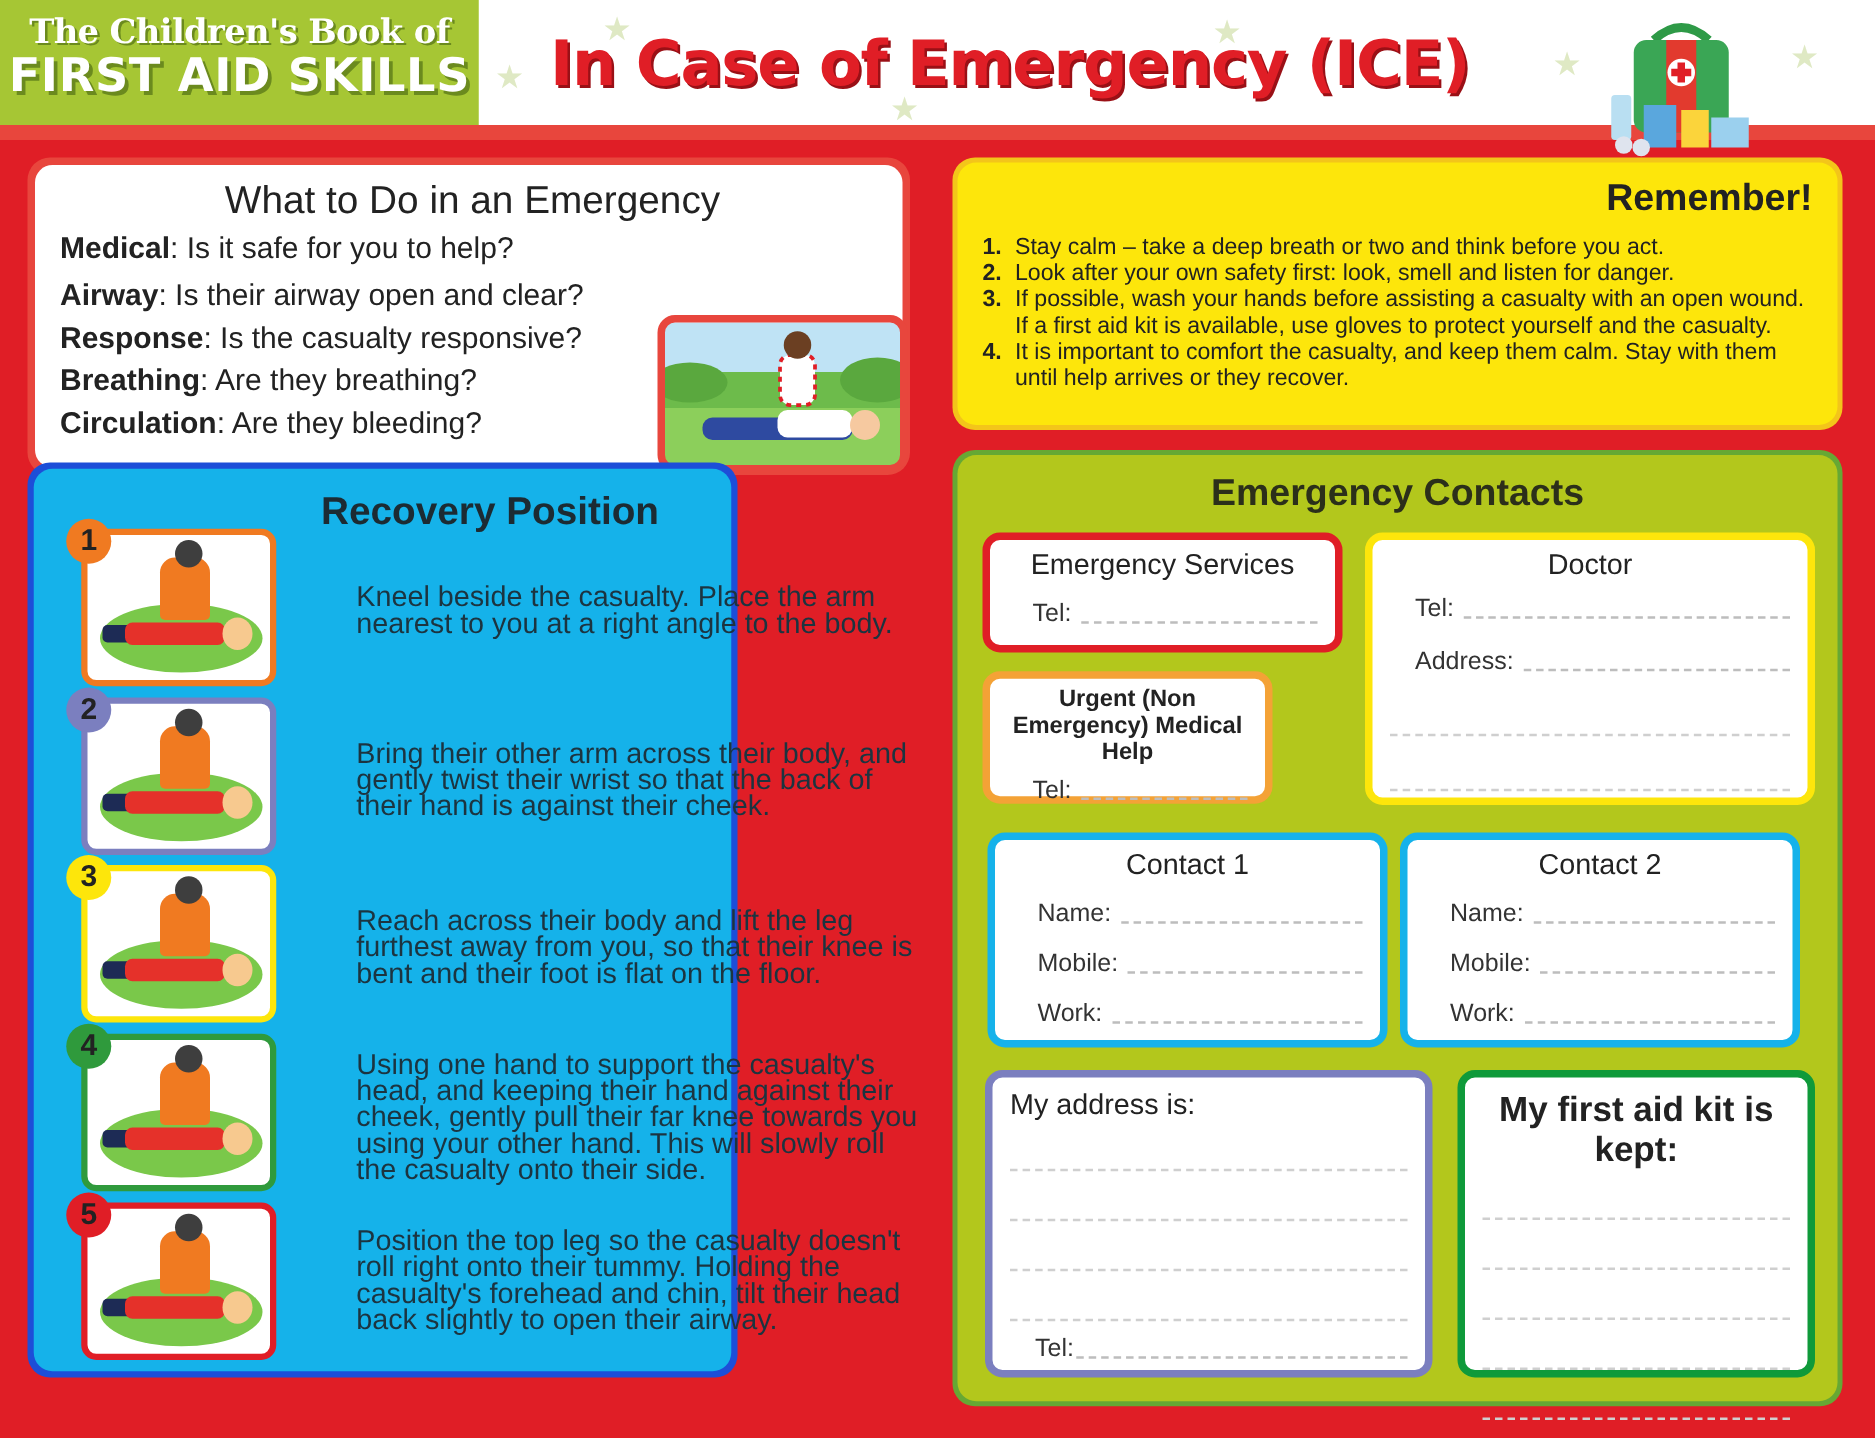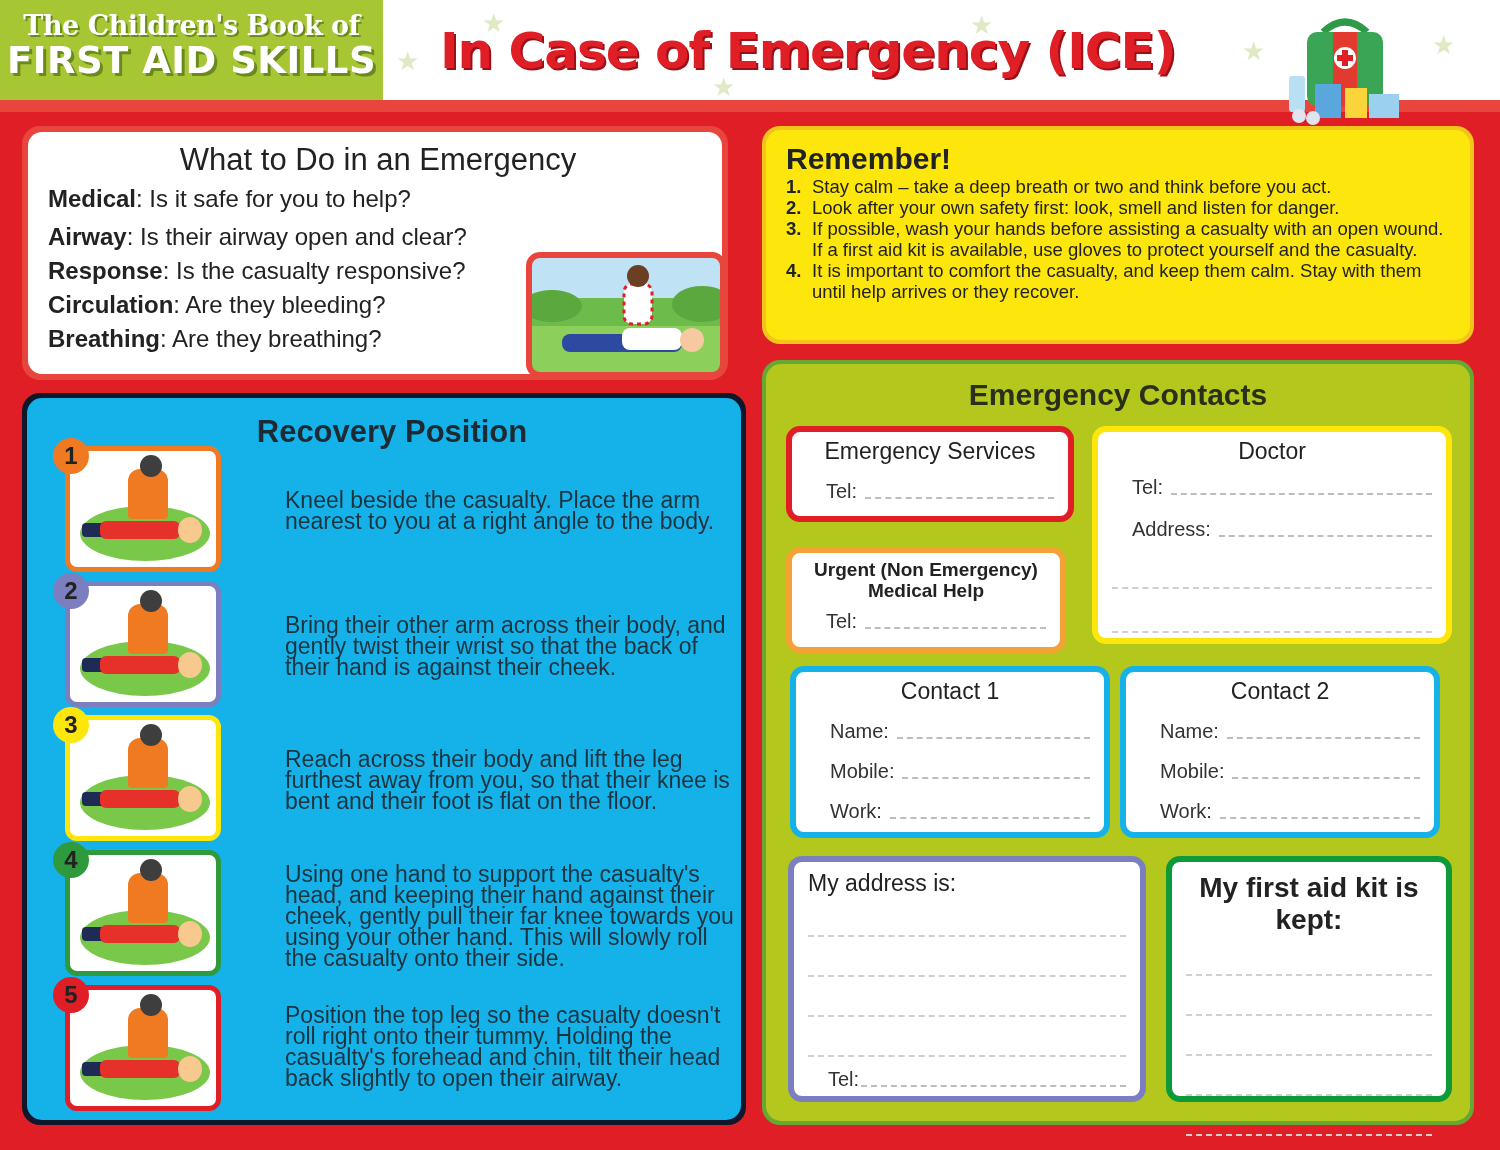--- a/index.html
+++ b/index.html
@@ -24,26 +24,26 @@
   .white-inner { width: 100%; height: 100%; background: #fff; border-radius: 14px; position: relative; padding: 10px 0 0 20px; }
   .white-inner h2 { font-size: 31px; font-weight: normal; text-align: center; width: 660px; color: #222; margin-bottom: 4px; }
   .drabc { font-size: 24px; line-height: 34px; }
   .drabc .k { font-weight: bold; }
   .drabc .row { height: 34px; }
   .drabc .row.gap { margin-top: 4px; }
   .scene { position: absolute; left: 498px; top: 120px; width: 200px; height: 126px; border: 6px solid #e8463d; border-radius: 14px; overflow: hidden; background: linear-gradient(#bfe3f5 0 35%, #6dbb4b 35% 60%, #8ccf5b 60% 100%); }
 
   .remember-panel { left: 762px; top: 126px; width: 712px; height: 218px; background: #f3c51a; padding: 4px; }
   .remember-inner { width: 100%; height: 100%; background: #fde60b; border-radius: 15px; padding: 12px 20px 0 20px; }
-  .remember-inner h2 { font-size: 30px; text-align: left; color: #222; margin-bottom: 0; }
+  .remember-inner h2 { font-size: 30px; text-align: right; color: #222; margin-bottom: 10px; }
   .remember-inner ol { list-style: none; font-size: 18.5px; line-height: 21px; color: #222; }
   .remember-inner li { display: flex; }
   .remember-inner li .n { width: 26px; font-weight: bold; flex-shrink: 0; }
 
-  .recovery-panel { left: 22px; top: 393px; width: 724px; height: 732px; background: #0f172a; padding: 5px; }
+  .recovery-panel { left: 22px; top: 370px; width: 568px; height: 732px; background: #1d4ed8; padding: 5px; }
   .recovery-inner { width: 100%; height: 100%; background: #15b2ea; border-radius: 15px; position: relative; }
   .recovery-inner h2 { position: absolute; left: 0; width: 700px; padding-left: 30px; top: 16px; text-align: center; font-size: 31px; color: #1c2b33; }
   .step { position: absolute; left: 34px; width: 660px; }
   .step .pic { position: absolute; left: 4px; top: 0; width: 156px; height: 126px; background: #fff; border: 5px solid; border-radius: 12px; overflow: hidden; }
   .step .pic .grass { position: absolute; left: 10px; top: 55px; width: 130px; height: 55px; background: #7ac84a; border-radius: 50%; }
   .step .pic .body1 { position: absolute; left: 30px; top: 70px; width: 80px; height: 18px; background: #e5312a; border-radius: 6px; }
   .step .pic .legs { position: absolute; left: 12px; top: 72px; width: 30px; height: 14px; background: #1d2b55; border-radius: 4px; }
   .step .pic .head { position: absolute; left: 108px; top: 66px; width: 24px; height: 26px; background: #f7c98f; border-radius: 50%; }
   .step .pic .helper { position: absolute; left: 58px; top: 18px; width: 40px; height: 50px; background: #f07a21; border-radius: 12px 12px 4px 4px; }
   .step .pic .hhead { position: absolute; left: 70px; top: 4px; width: 22px; height: 22px; background: #3e3e3e; border-radius: 50%; }
@@ -94,22 +94,22 @@
   <circle cx="28" cy="104" r="7" fill="#dfe4ee"></circle>
 </svg>
 
 <div class="panel white-panel">
   <div class="white-inner">
     <h2>What to Do in an Emergency</h2>
     <div class="drabc">
       <div class="row"><span class="k">Medical</span><span>: Is it safe for you to help?</span></div>
       <div class="row gap"><span class="k">Airway</span><span>: Is their airway open and clear?</span></div>
       <div class="row"><span class="k">Response</span><span>: Is the casualty responsive?</span></div>
+      <div class="row"><span class="k">Breathing</span><span>: Are they breathing?</span></div>
       <div class="row"><span class="k">Circulation</span><span>: Are they bleeding?</span></div>
-      <div class="row"><span class="k">Breathing</span><span>: Are they breathing?</span></div>
     </div>
     <div class="scene">
       <svg width="188" height="114" viewBox="0 0 188 114">
         <ellipse cx="20" cy="48" rx="30" ry="16" fill="#5aa83e"></ellipse>
         <ellipse cx="170" cy="46" rx="30" ry="18" fill="#5aa83e"></ellipse>
         <rect x="30" y="76" width="120" height="18" rx="8" fill="#2e4aa0"></rect>
         <rect x="90" y="70" width="60" height="22" rx="8" fill="#fff"></rect>
         <circle cx="160" cy="82" r="12" fill="#f6c9a0"></circle>
         <rect x="92" y="26" width="28" height="40" rx="8" fill="#fff" stroke="#e01e26" stroke-width="3" stroke-dasharray="4 4"></rect>
         <circle cx="106" cy="18" r="11" fill="#6b3f22"></circle>
@@ -218,21 +218,21 @@
     <h2>Emergency Contacts</h2>
 
     <div class="card" style="left:20px;top:62px;width:288px;height:96px;border-color:#e01e26">
       <h3>Emergency Services</h3>
       <div class="field">
           <span class="lbl">Tel:</span>
           <span class="dash"></span>
         </div>
     </div>
 
-    <div class="card" style="left:20px;top:183px;width:280px;height:106px;border-color:#f4a236">
+    <div class="card" style="left:20px;top:173px;width:232px;height:106px;border-color:#f4a236">
       <h3 class="small">Urgent (Non Emergency) Medical Help</h3>
       <div class="field" style="height:34px">
           <span class="lbl">Tel:</span>
           <span class="dash"></span>
         </div>
     </div>
 
     <div class="card" style="left:326px;top:62px;width:360px;height:218px;border-color:#fde60b">
       <h3>Doctor</h3>
       <div class="field" style="height:36px">

